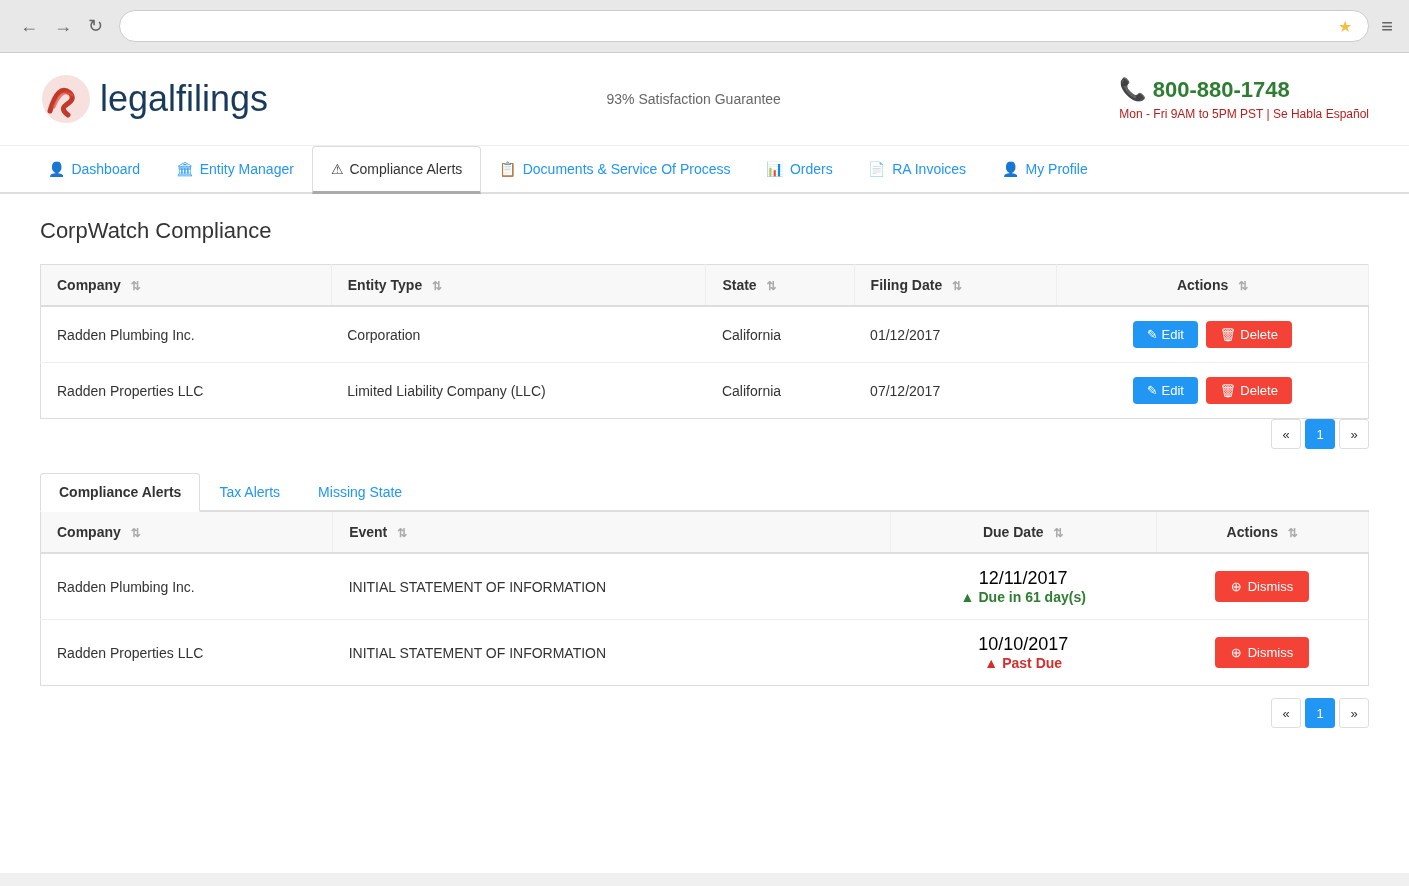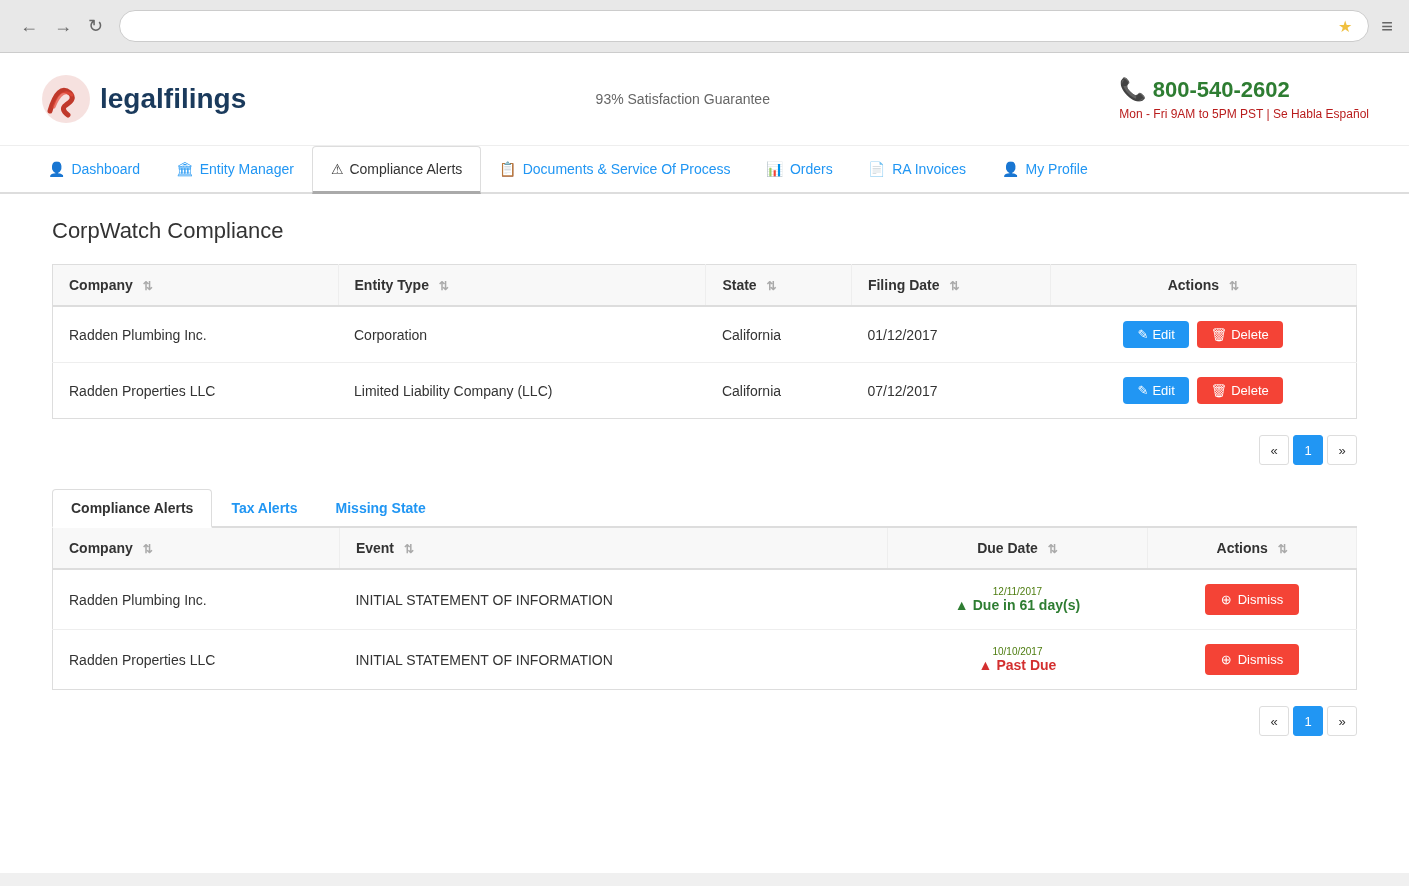--- a/index.html
+++ b/index.html
@@ -56,21 +56,21 @@
 
     
     .site-header {
       display: flex;
       align-items: center;
       justify-content: space-between;
       padding: 20px 40px;
       border-bottom: 1px solid #eee;
     }
     .logo-area { display: flex; align-items: center; gap: 8px; }
-    .logo-text { font-size: 28px; font-weight: bold; color: #1a3a5c; }
+    .logo-text { font-size: 36px; font-weight: normal; color: #1a3a5c; }
     .satisfaction-text { color: #666; font-size: 14px; text-align: center; }
     .contact-area { text-align: right; }
     .phone-number { font-size: 22px; color: #2e7d32; font-weight: bold; display: flex; align-items: center; gap: 6px; }
     .phone-icon { color: #2e7d32; }
     .contact-hours { font-size: 12px; color: #b91c1c; margin-top: 4px; }
 
     
     .nav-bar {
       display: flex;
       border-bottom: 2px solid #ddd;
@@ -96,29 +96,28 @@
       background: white;
       border-top: 1px solid #ddd;
       border-left: 1px solid #ddd;
       border-right: 1px solid #ddd;
       border-radius: 4px 4px 0 0;
       margin-bottom: -2px;
     }
     .nav-icon { font-size: 14px; }
 
     
-    .content { padding: 24px 52px; }
+    .content { padding: 24px 40px; }
     .page-title { font-size: 22px; color: #333; margin-bottom: 20px; font-weight: normal; }
 
     
     .data-table {
       width: 100%;
       border-collapse: collapse;
       border: 1px solid #ddd;
-      margin-bottom: 16px;
     }
     .data-table th {
       background: #f8f8f8;
       padding: 12px 16px;
       text-align: left;
       font-weight: bold;
       font-size: 14px;
       border-bottom: 2px solid #ddd;
       border-right: 1px solid #eee;
       color: #333;
@@ -205,34 +204,33 @@
       border-bottom: 2px solid #ddd;
       margin-bottom: 0;
     }
     .tab-item {
       padding: 10px 18px;
       font-size: 14px;
       cursor: pointer;
       border: 1px solid transparent;
       margin-bottom: -2px;
       border-radius: 4px 4px 0 0;
-      font-weight: bold;
     }
     .tab-item.active {
       background: white;
       border: 1px solid #ddd;
       border-bottom: 2px solid white;
       color: #333;
       font-weight: bold;
     }
     .tab-item.inactive { color: #2196F3; border-bottom: none; }
 
     
     .due-date-cell { text-align: center; }
-    .due-date { display: block; font-size: 10px; color: #4d7c0f; }
+    .due-date { display: block; font-size: 18px; color: #000000; }
     .due-status-green { color: #2e7d32; font-weight: bold; display: flex; align-items: center; justify-content: center; gap: 4px; }
     .due-status-red { color: #d32f2f; font-weight: bold; display: flex; align-items: center; justify-content: center; gap: 4px; }
 
     
     .logo-svg { width: 52px; height: 52px; }
   </style>
 </head>
 <body>
 
 <div class="browser-chrome">
@@ -257,21 +255,21 @@
         <ellipse cx="26" cy="26" rx="24" ry="24" fill="#c0392b" opacity="0.15"></ellipse>
         <path d="M10 38 Q18 10 30 20 Q36 26 26 32 Q20 36 28 42" stroke="#c0392b" stroke-width="5" fill="none" stroke-linecap="round"></path>
         <path d="M14 34 Q22 14 32 22" stroke="#e74c3c" stroke-width="3" fill="none" stroke-linecap="round" opacity="0.7"></path>
       </svg>
       <span class="logo-text">legalfilings</span>
     </div>
     <div class="satisfaction-text">93% Satisfaction Guarantee</div>
     <div class="contact-area">
       <div class="phone-number">
         <span class="phone-icon">📞</span>
-        <span>800-540-2602</span>
+        <span>800-880-1748</span>
       </div>
       <div class="contact-hours">Mon - Fri 9AM to 5PM PST | Se Habla Español</div>
     </div>
   </div>
 
   <nav class="nav-bar">
     <a class="nav-item">
       <span class="nav-icon">👤</span>
       <span>Dashboard</span>
     </a>

